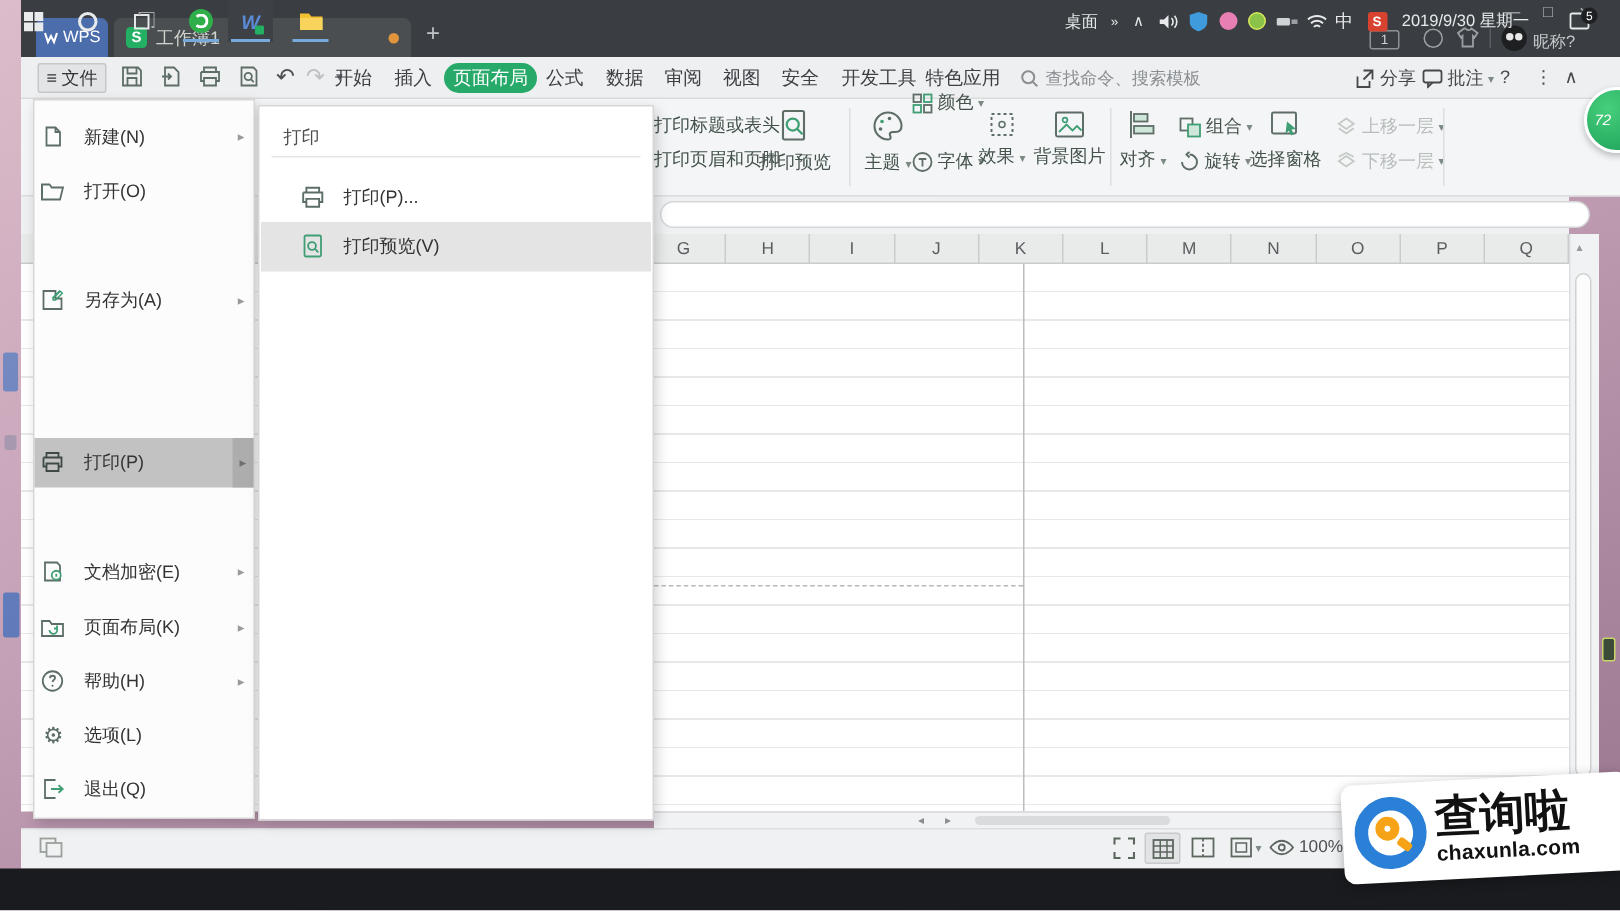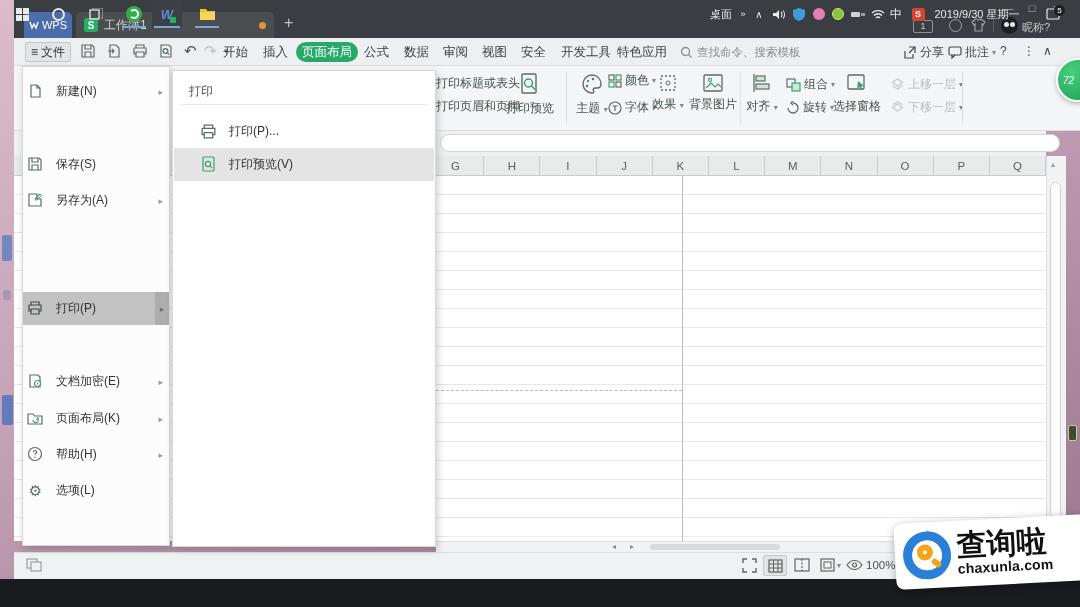--- a/index.html
+++ b/index.html
@@ -251,21 +251,21 @@
   <div class="abs rb-big" style="left:572px;top:72px;width:40px">
     <svg width="24" height="24" viewBox="0 0 24 24">
         <path d="M12 3a9 9 0 100 18c2 0 2-1.4 1.4-2.6-.7-1.4.2-2.4 2-2.4H17c2.6 0 4-1.6 4-4 0-5-4-9-9-9z" fill="none" stroke="#5e6d66" stroke-width="1.4"></path>
         <circle cx="8" cy="9" r="1.2" fill="#3f9e74"></circle>
         <circle cx="13" cy="7" r="1.2" fill="#5e6d66"></circle>
         <circle cx="7" cy="14" r="1.2" fill="#5e6d66"></circle>
       </svg>
     <span><span>主题</span> <span class="rb-car">▾</span></span>
   </div>
 
-  <div class="abs rb-small" style="left:608px;top:72px">
+  <div class="abs rb-small" style="left:608px;top:60px">
     <svg width="14" height="14" viewBox="0 0 14 14">
         <rect x="1" y="1" width="5" height="5" fill="none" stroke="#5e6d66" stroke-width="1.2"></rect>
         <rect x="8" y="1" width="5" height="5" fill="none" stroke="#3f9e74" stroke-width="1.2"></rect>
         <rect x="1" y="8" width="5" height="5" fill="none" stroke="#3f9e74" stroke-width="1.2"></rect>
         <rect x="8" y="8" width="5" height="5" fill="none" stroke="#5e6d66" stroke-width="1.2"></rect>
       </svg>
     <span>颜色</span>
     <span class="rb-car">▾</span>
   </div>
   <div class="abs rb-small" style="left:608px;top:99px">
@@ -418,28 +418,28 @@
     <div class="fm-item" style="top:8px">
       <span class="fm-ico">
           <svg width="16" height="16" viewBox="0 0 16 16">
             <path d="M4 2h6l3 3v9H4z" fill="none" stroke="currentColor" stroke-width="1.2"></path>
             <path d="M10 2v3h3" fill="none" stroke="currentColor" stroke-width="1.2"></path>
           </svg>
         </span>
       <span class="fm-label">新建(N)</span>
       <span class="fm-arrow">▸</span>
     </div>
-    <div class="fm-item" style="top:81px">
-      <span class="fm-ico">
-          <svg width="16" height="16" viewBox="0 0 16 16">
-            <path d="M2 2h10l2 2v10H2z" fill="none" stroke="currentColor" stroke-width="1.2"></path>
-            <path d="M5 2v4h6V2M5 14V9h6v5" fill="none" stroke="currentColor" stroke-width="1.2"></path>
-          </svg>
-        </span>
-      <span class="fm-label">保存(S)</span>
+    <div class="fm-item" style="top:44px">
+      <span class="fm-ico">
+          <svg width="16" height="16" viewBox="0 0 16 16">
+            <path d="M1 4h5l1.5 2H15l-2 8H1z" fill="none" stroke="currentColor" stroke-width="1.2"></path>
+            <path d="M1 4v10" stroke="currentColor" stroke-width="1.2"></path>
+          </svg>
+        </span>
+      <span class="fm-label">打开(O)</span>
     </div>
     <div class="fm-item" style="top:117px">
       <span class="fm-ico">
           <svg width="16" height="16" viewBox="0 0 16 16">
             <path d="M2 2h8v5h4v7H2z" fill="none" stroke="currentColor" stroke-width="1.2"></path>
             <path d="M13 2l-5 5" stroke="#3f9e74" stroke-width="1.3"></path>
             <path d="M13 2l1.5 1.5L10 8H8.5V6.5z" fill="none" stroke="#3f9e74" stroke-width="1"></path>
           </svg>
         </span>
       <span class="fm-label">另存为(A)</span>
@@ -483,20 +483,29 @@
             <path d="M6.3 6.2c0-1 .8-1.7 1.7-1.7s1.7.6 1.7 1.5c0 1.2-1.7 1.4-1.7 2.6" fill="none" stroke="currentColor" stroke-width="1.2"></path>
             <circle cx="8" cy="11.2" r=".7" fill="currentColor"></circle>
           </svg>
         </span>
       <span class="fm-label">帮助(H)</span>
       <span class="fm-arrow">▸</span>
     </div>
     <div class="fm-item" style="top:407px">
       <span class="fm-ico" style="font-size:15px;line-height:17px;text-align:center">⚙</span>
       <span class="fm-label">选项(L)</span>
+    </div>
+    <div class="fm-item" style="top:443px">
+      <span class="fm-ico">
+          <svg width="16" height="16" viewBox="0 0 16 16">
+            <path d="M10 2H3v12h7" fill="none" stroke="currentColor" stroke-width="1.2"></path>
+            <path d="M7 8h8M12 5.5L14.8 8 12 10.5" fill="none" stroke="#3f9e74" stroke-width="1.2"></path>
+          </svg>
+        </span>
+      <span class="fm-label">退出(Q)</span>
     </div>
   </div>
 
   <div id="print-menu" class="abs z20">
     <div id="pm-header">打印</div>
     <div id="pm-sep"></div>
     <div class="pm-item pm-hl" style="top:77px">
       <span class="fm-ico">
           <svg width="17" height="17" viewBox="0 0 17 17">
             <rect x="3" y="1" width="11" height="14" rx="1" fill="none" stroke="#3f9e74" stroke-width="1.2"></rect>

